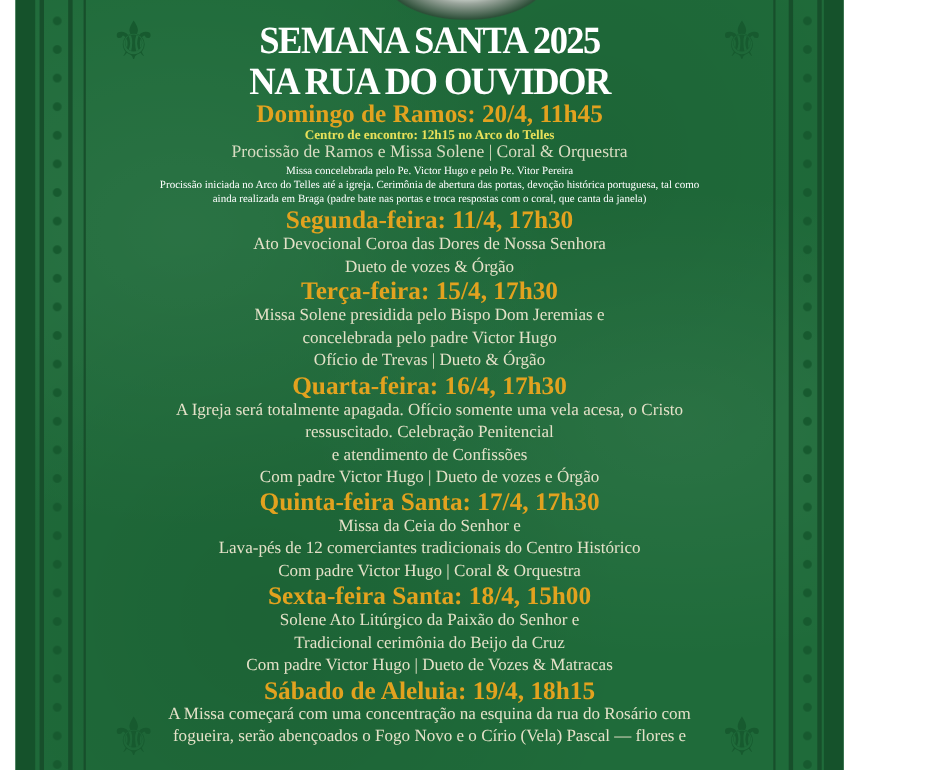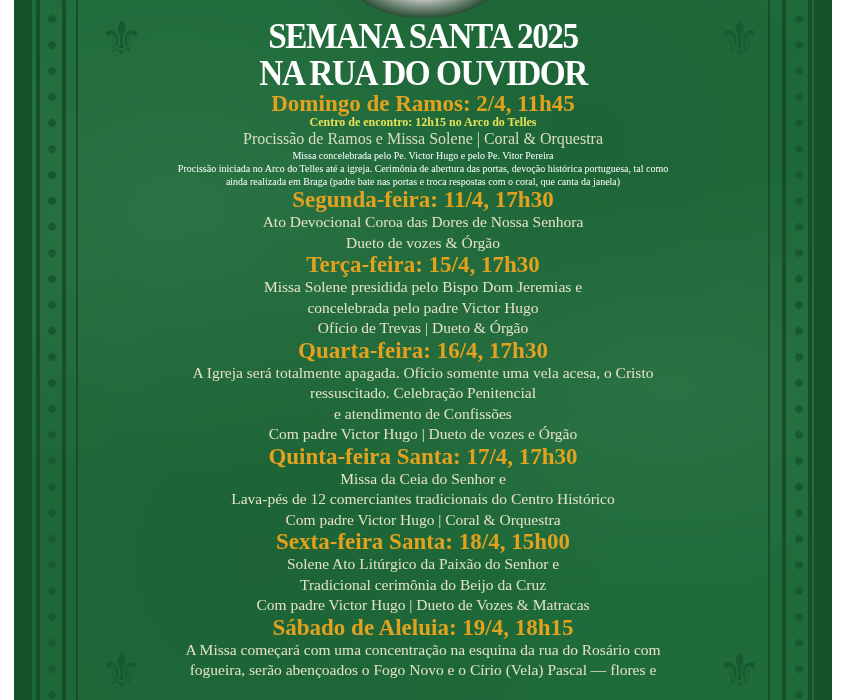--- a/index.html
+++ b/index.html
@@ -2,21 +2,21 @@
 <html><head>
 <meta charset="utf-8">
 <style>
   html, body { margin: 0; padding: 0; }
   body {
     width: 850px; height: 700px; overflow: hidden;
     background: #ffffff;
     font-family: "DejaVu Serif", "Liberation Serif", serif;
   }
   .poster {
-    position: absolute; left: 14px; top: 0; width: 818px; height: 700px;
+    position: absolute; left: 14px; top: 0; width: 753px; height: 700px;
     background: #1f6b3a;
     background-image:
       radial-gradient(ellipse at 20% 30%, rgba(255,255,255,0.05), transparent 40%),
       radial-gradient(ellipse at 80% 55%, rgba(255,255,255,0.05), transparent 40%),
       radial-gradient(ellipse at 30% 80%, rgba(0,0,0,0.08), transparent 45%),
       radial-gradient(ellipse at 70% 20%, rgba(0,0,0,0.06), transparent 40%);
     overflow: hidden;
   }
   .border-strip {
     position: absolute; top: 0; bottom: 0; width: 68px;
@@ -101,21 +101,21 @@
   <div class="leaf" style="left:86px;top:640px;">⚜</div>
   <div class="leaf" style="right:86px;top:640px;">⚜</div>
 
   <div class="crest"></div>
 
   <div class="content">
     <div class="title">SEMANA SANTA 2025</div>
     <div class="title">NA RUA DO OUVIDOR</div>
 
     <div class="event">
-      <div class="day">Domingo de Ramos: 2/4, 11h45</div>
+      <div class="day">Domingo de Ramos: 20/4, 11h45</div>
       <div class="meet">Centro de encontro: 12h15 no Arco do Telles</div>
       <div class="big-line">Procissão de Ramos e Missa Solene | Coral &amp; Orquestra</div>
       <div class="small-line">Missa concelebrada pelo Pe. Victor Hugo e pelo Pe. Vitor Pereira</div>
       <div class="small-line">Procissão iniciada no Arco do Telles até a igreja. Cerimônia de abertura das portas, devoção histórica portuguesa, tal como</div>
       <div class="small-line">ainda realizada em Braga (padre bate nas portas e troca respostas com o coral, que canta da janela)</div>
     </div>
 
     <div class="event">
       <div class="day">Segunda-feira: 11/4, 17h30</div>
       <div class="body-line">Ato Devocional Coroa das Dores de Nossa Senhora</div>

